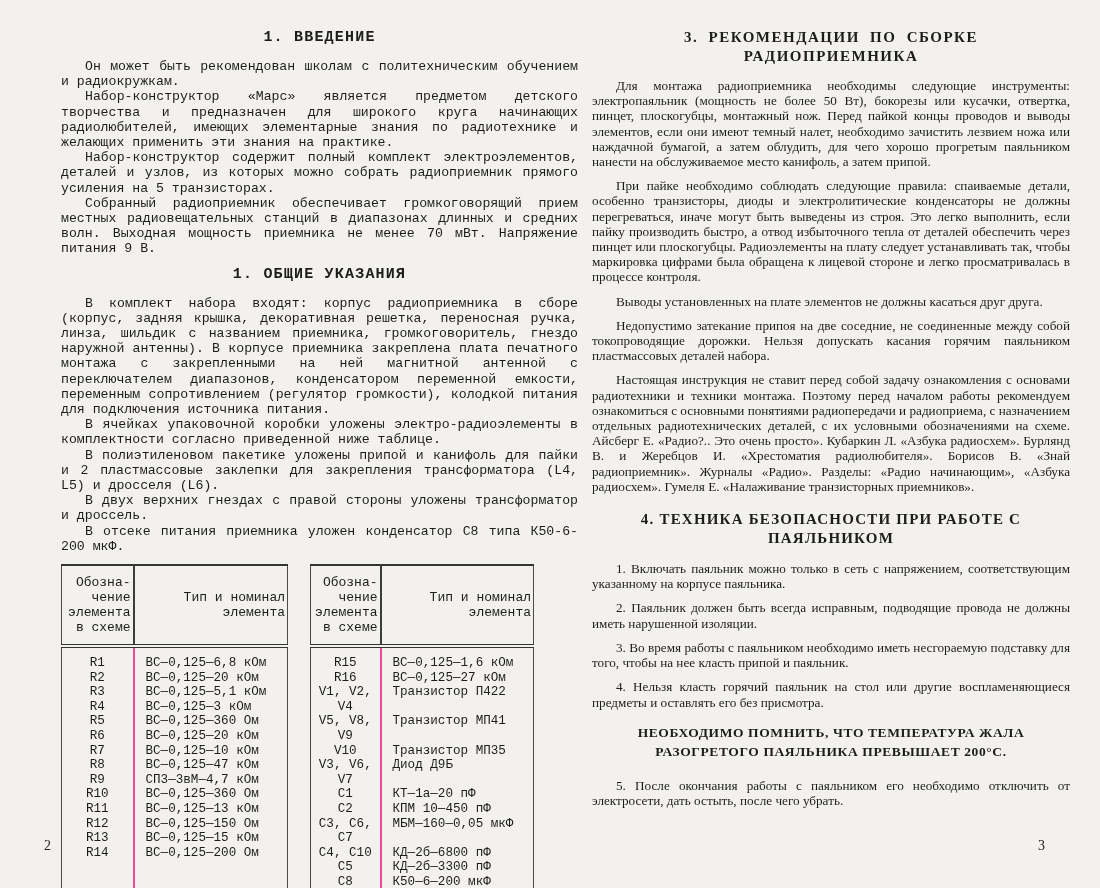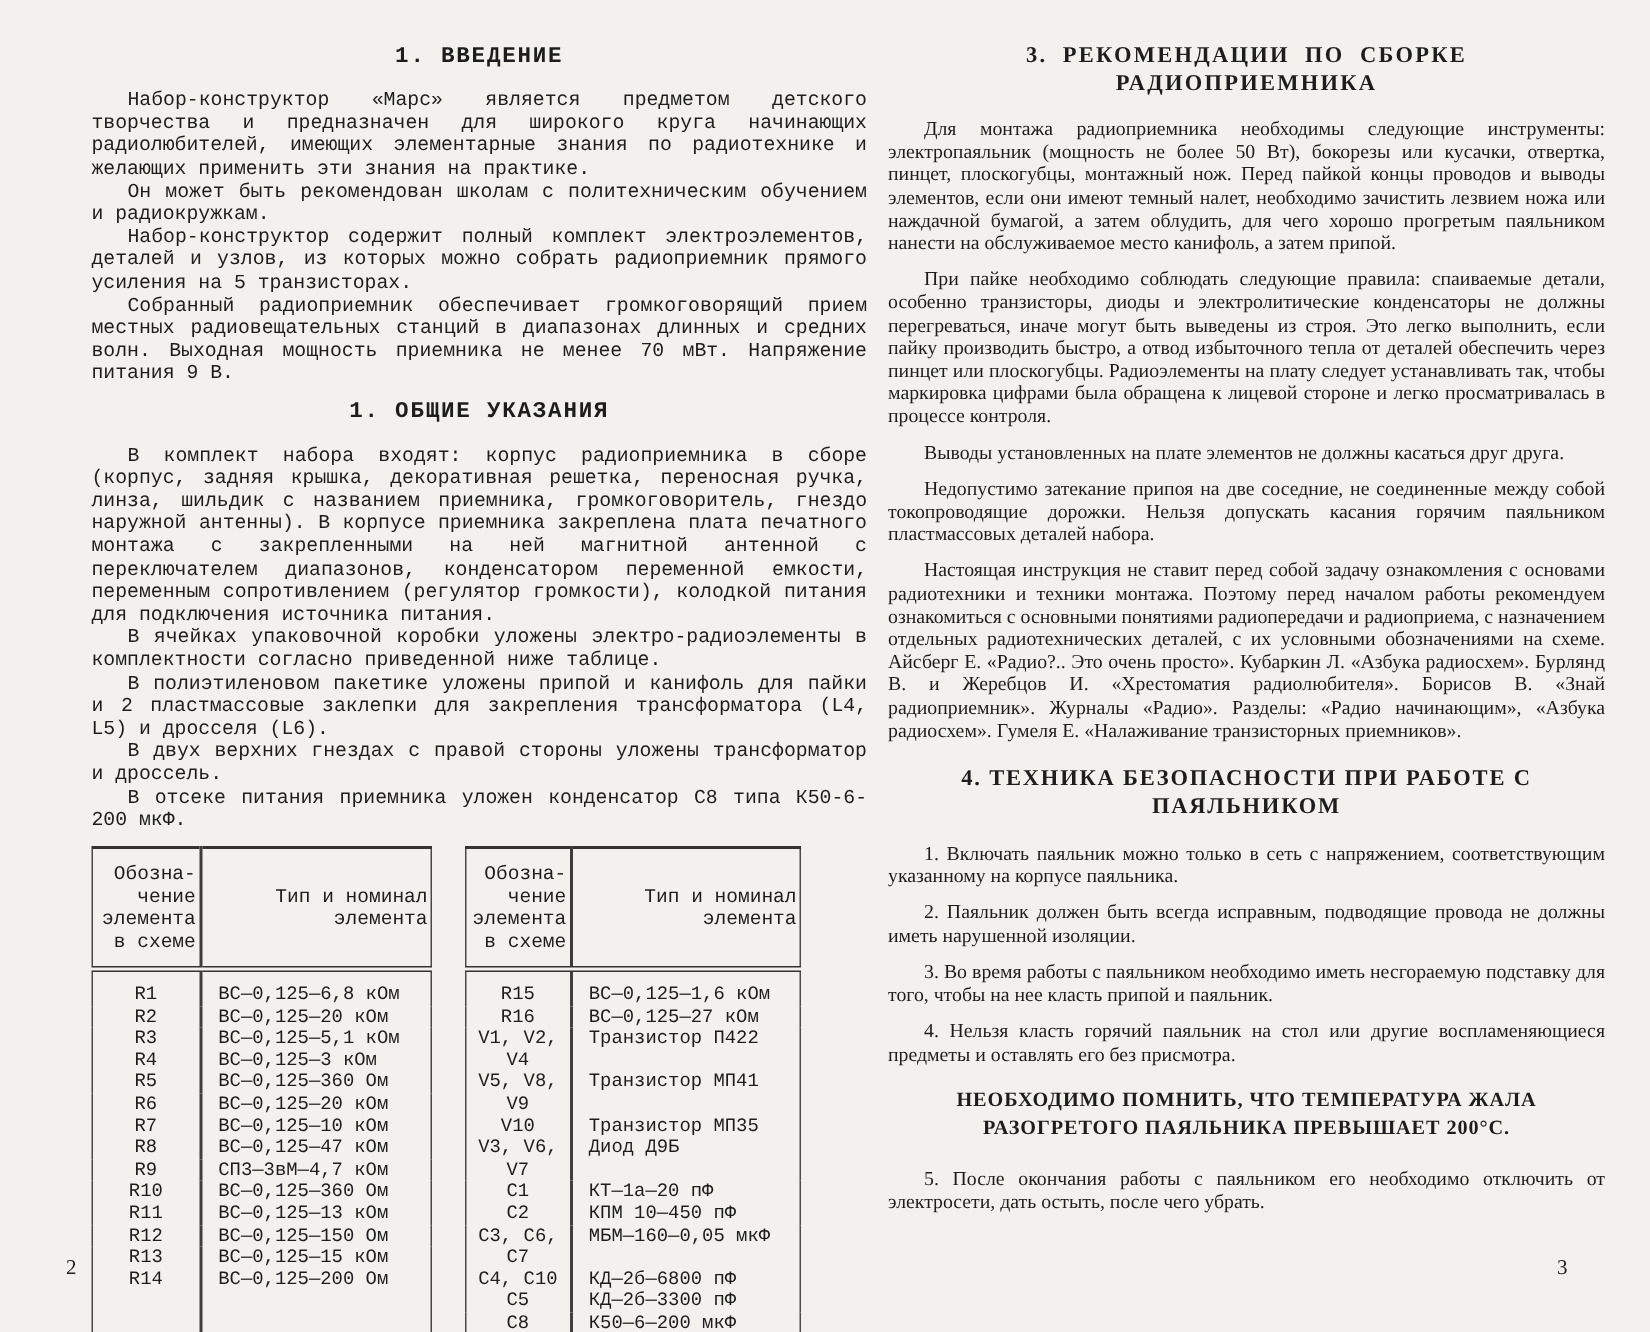--- a/index.html
+++ b/index.html
@@ -43,41 +43,41 @@
   table.t2 { width:223px; }
   table.t1 col.c-des { width:72px; }  table.t1 col.c-typ { width:154px; }
   table.t2 col.c-des { width:70px; }  table.t2 col.c-typ { width:153px; }
   table.comp th {
     font-weight:normal; vertical-align:middle; text-align:right;
     border-bottom:4px double #333; padding:9px 2px; line-height:15px;
     white-space:pre-line; font-size:13px;
   }
   table.comp th.h-des { border-right:2px solid #3c3c3c; }
   table.comp td { padding:0 2px; line-height:14.6px; vertical-align:top; }
-  table.comp td.des { text-align:center; border-right:2px solid #404040; }
+  table.comp td.des { text-align:center; border-right:2px solid #ec4899; }
   table.comp td.type { padding-left:11px; }
   table.comp tbody tr:first-child td { padding-top:8px; }
   table.t1 tbody tr:last-child td { padding-bottom:41px; }
   table.t2 tbody tr:last-child td { padding-bottom:14px;margin-top:26px; }
 
   .pagenum {
     position:absolute; top:838px; font-size:14px; color:#222;
   }
   .pagenum.pn-left  { left:44px; }
   .pagenum.pn-right { left:1038px; }
 </style>
 </head>
 <body>
 
 <div class="canvas">
 
   <div class="page page-left">
     <h2 class="sec-title">1. ВВЕДЕНИЕ</h2>
+    <p class="body">Он может быть рекомендован школам с политехническим обучением и радиокружкам.</p>
     <p class="body">Набор-конструктор «Марс» является предметом детского творчества и предназначен для широкого круга начинающих радиолюбителей, имеющих элементарные знания по радиотехнике и желающих применить эти знания на практике.</p>
-    <p class="body">Он может быть рекомендован школам с политехническим обучением и радиокружкам.</p>
     <p class="body">Набор-конструктор содержит полный комплект электроэлементов, деталей и узлов, из которых можно собрать радиоприемник прямого усиления на 5 транзисторах.</p>
     <p class="body">Собранный радиоприемник обеспечивает громкоговорящий прием местных радиовещательных станций в диапазонах длинных и средних волн. Выходная мощность приемника не менее 70 мВт. Напряжение питания 9 В.</p>
 
     <h2 class="sec-title" style="margin-top:8px;">1. ОБЩИЕ УКАЗАНИЯ</h2>
     <p class="body">В комплект набора входят: корпус радиоприемника в сборе (корпус, задняя крышка, декоративная решетка, переносная ручка, линза, шильдик с названием приемника, громкоговоритель, гнездо наружной антенны). В корпусе приемника закреплена плата печатного монтажа с закрепленными на ней магнитной антенной с переключателем диапазонов, конденсатором переменной емкости, переменным сопротивлением (регулятор громкости), колодкой питания для подключения источника питания.</p>
     <p class="body">В ячейках упаковочной коробки уложены электро-радиоэлементы в комплектности согласно приведенной ниже таблице.</p>
     <p class="body">В полиэтиленовом пакетике уложены припой и канифоль для пайки и 2 пластмассовые заклепки для закрепления трансформатора (L4, L5) и дросселя (L6).</p>
     <p class="body">В двух верхних гнездах с правой стороны уложены трансформатор и дроссель.</p>
     <p class="body">В отсеке питания приемника уложен конденсатор С8 типа К50-6-200 мкФ.</p>
 

